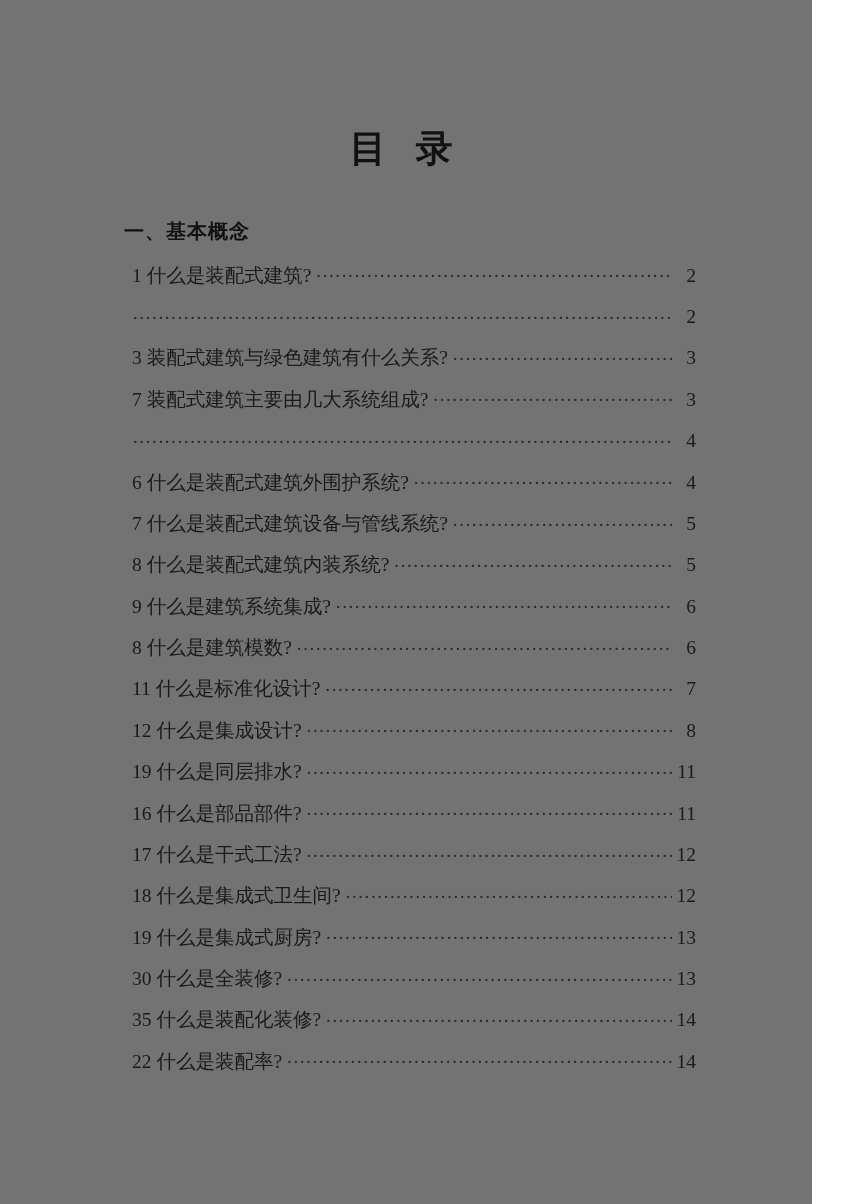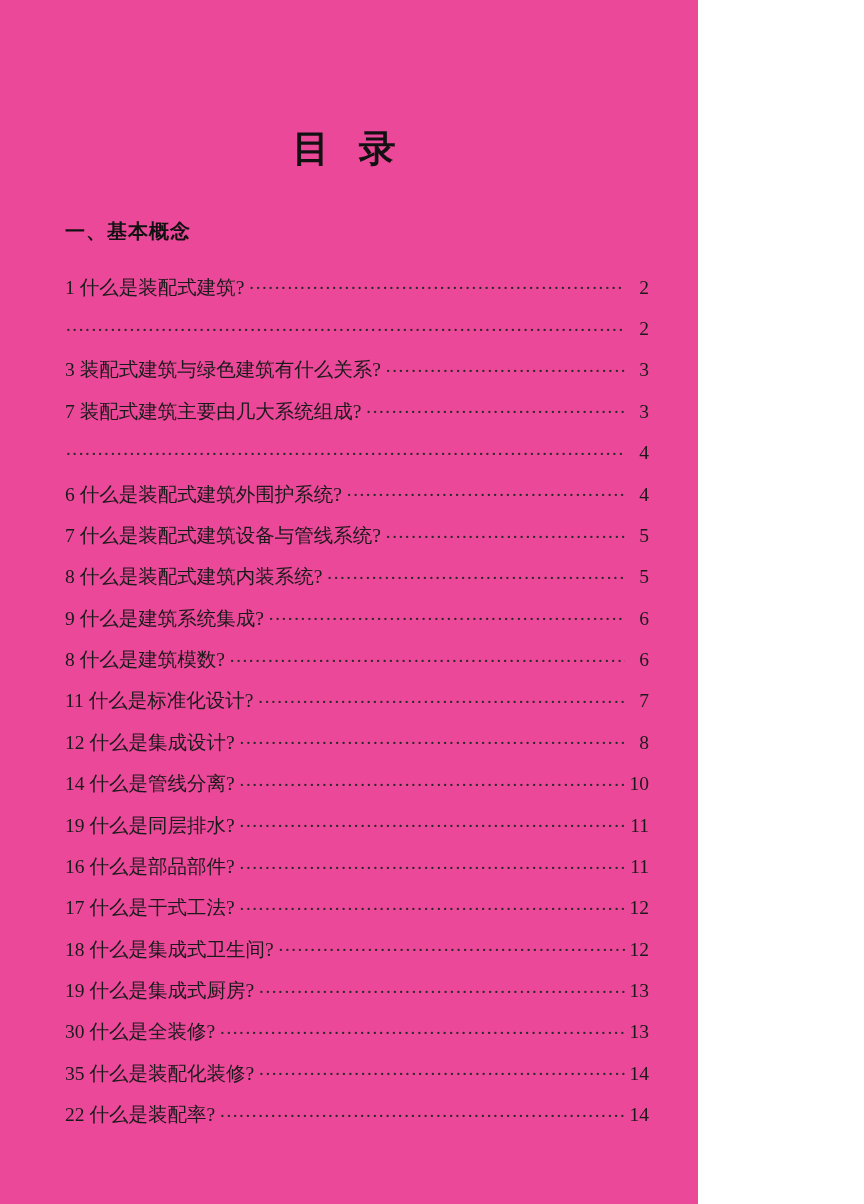--- a/index.html
+++ b/index.html
@@ -9,45 +9,45 @@
   }
   body {
     width: 864px;
     height: 1204px;
     font-family: "Liberation Serif", "DejaVu Serif", serif;
     color: #1a1a1a;
     overflow: hidden;
   }
   .page {
     position: relative;
-    width: 698px;
+    width: 812px;
     height: 1204px;
     box-sizing: border-box;
-    padding: 0 49px;
-    background: #ec4899;
+    padding: 0 108px;
+    background: #737373;
   }
   .doc-title {
     margin: 0;
     padding-top: 124px;
     text-align: center;
     font-size: 37px;
     font-weight: bold;
     letter-spacing: 10px;
     color: #111111;
     font-family: "Liberation Serif", "DejaVu Serif", serif;
   }
   .section-heading {
-    margin: 44px 0 20px 16px;
+    margin: 44px 0 7px 16px;
     font-size: 20px;
     font-weight: bold;
     letter-spacing: 1px;
     color: #111111;
   }
   .toc-list {
-    margin: 0;
+    margin: 8px;
     padding: 0;
     list-style: none;
   }
   .toc-entry {
     display: flex;
     align-items: baseline;
     font-size: 19.5px;
     line-height: 1.0;
     padding: 9.2px 0 9.2px 16px;
     color: #1a1a1a;
@@ -142,25 +142,20 @@
         <span class="toc-label">11 什么是标准化设计?</span>
         <span class="toc-dots"></span>
         <span class="toc-page">7</span>
       </li>
       <li class="toc-entry">
         <span class="toc-label">12 什么是集成设计?</span>
         <span class="toc-dots"></span>
         <span class="toc-page">8</span>
       </li>
       <li class="toc-entry">
-        <span class="toc-label">14 什么是管线分离?</span>
-        <span class="toc-dots"></span>
-        <span class="toc-page">10</span>
-      </li>
-      <li class="toc-entry">
         <span class="toc-label">19 什么是同层排水?</span>
         <span class="toc-dots"></span>
         <span class="toc-page">11</span>
       </li>
       <li class="toc-entry">
         <span class="toc-label">16 什么是部品部件?</span>
         <span class="toc-dots"></span>
         <span class="toc-page">11</span>
       </li>
       <li class="toc-entry">

